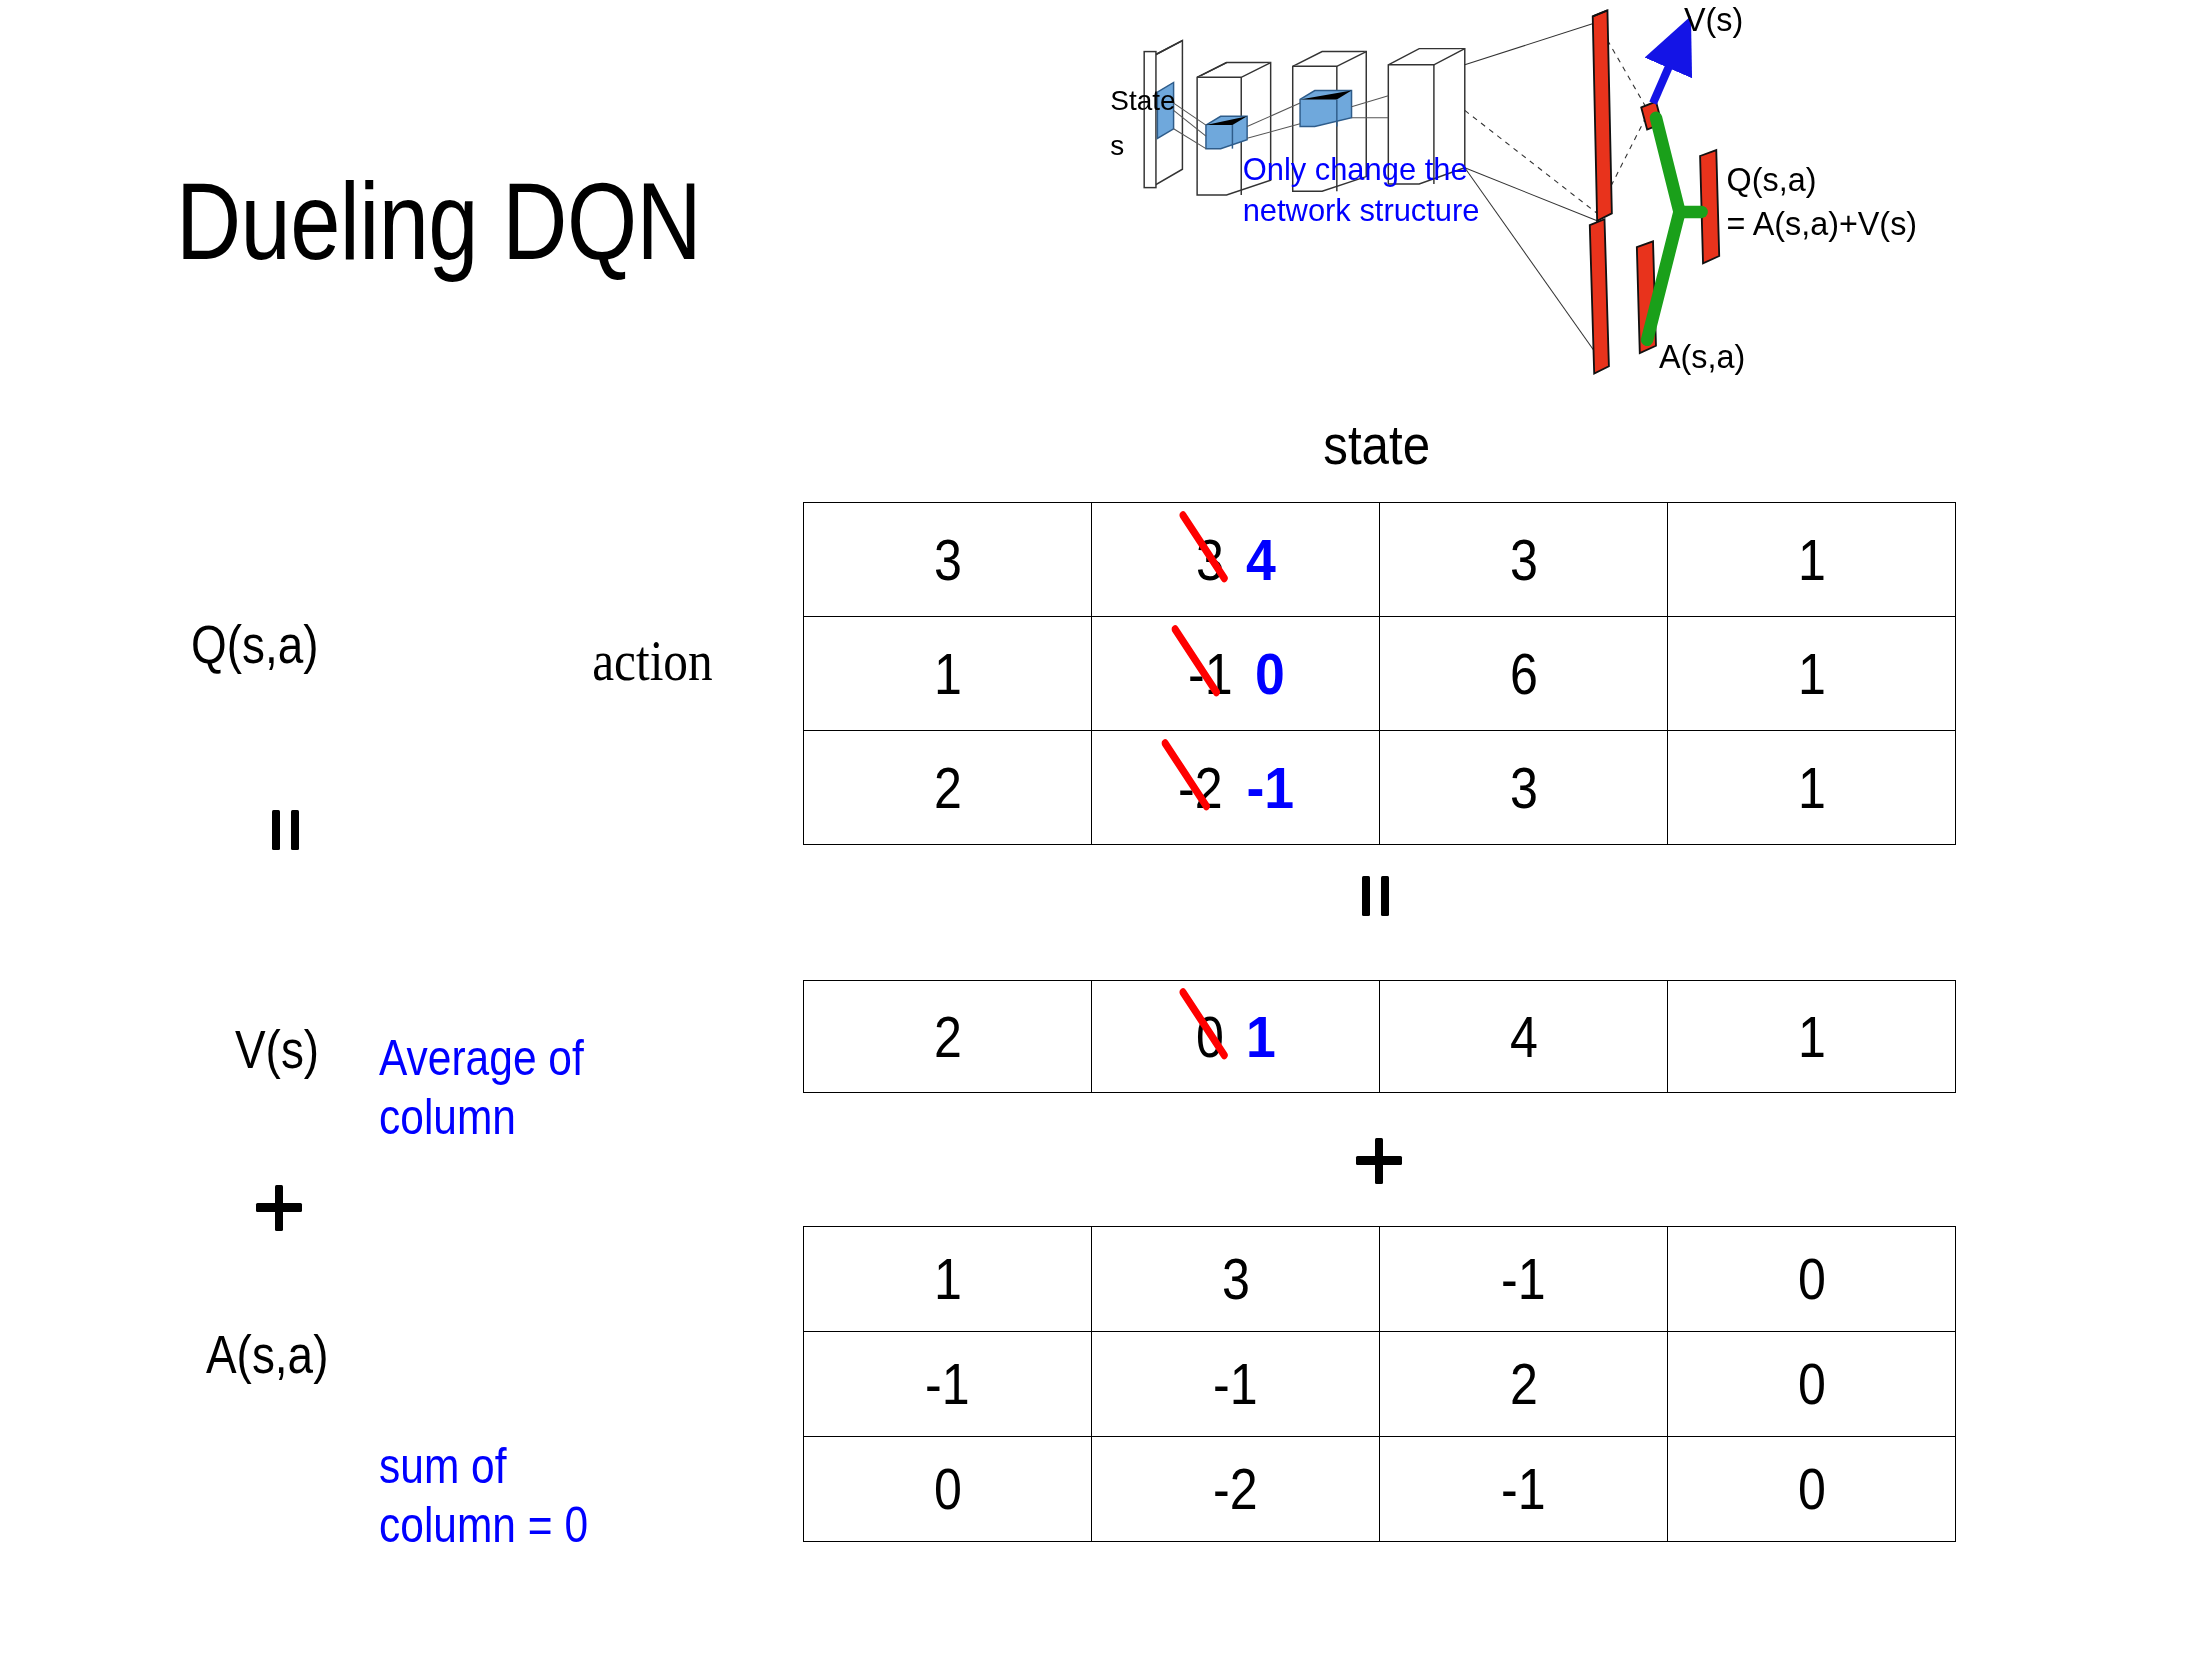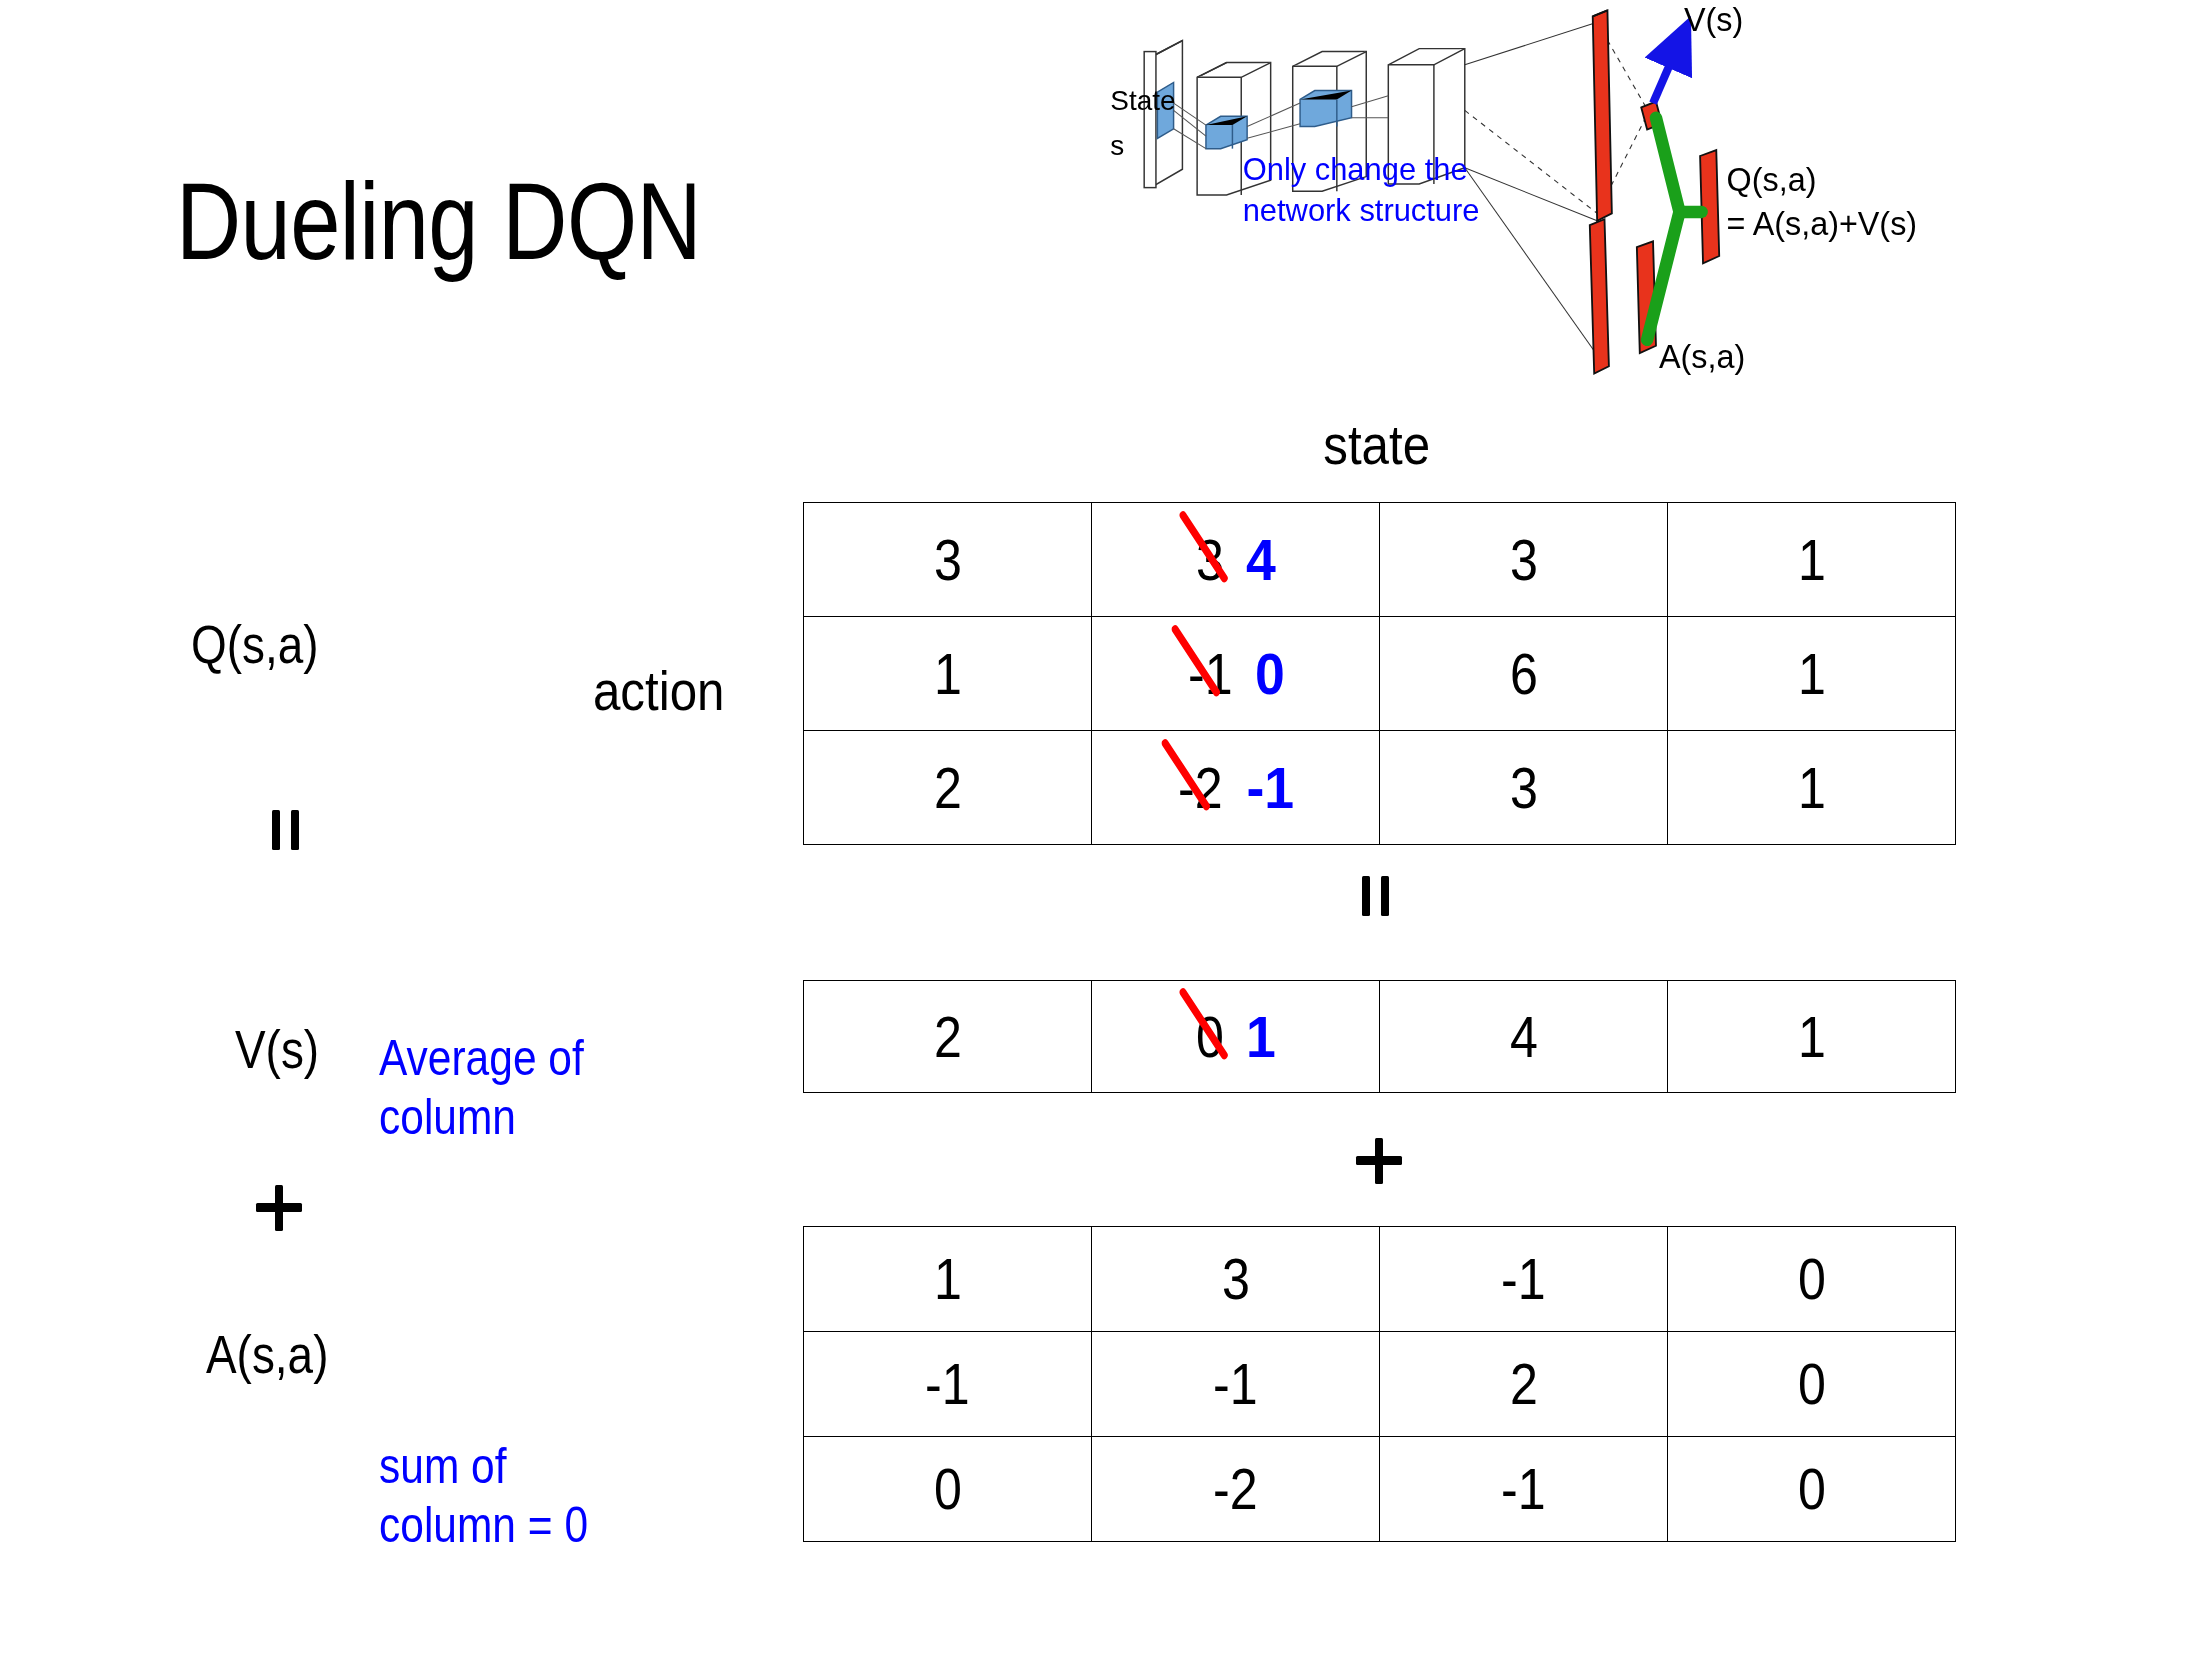--- a/index.html
+++ b/index.html
@@ -74,22 +74,22 @@
   #a-table{ left:803px; top:1226px; width:1147px; height:314px;}
   #a-table td{ height:104px; width:287px;}
 
   #state-header{
     left:803px; top:412px; width:1147px; text-align:center;
     font-size:56px; font-family:"Liberation Sans", sans-serif;
   }
   #state-header span{display:inline-block; transform:scaleX(0.88);}
 
   #action-label{
-    left:584px; top:658px; font-size:56px;
-    font-family:Liberation Sans, sans-serif;
+    left:584px; top:629px; font-size:56px;
+    font-family:Liberation Serif, serif;
   }
   #action-label span{display:inline-block;transform:scaleX(0.88);}
 </style>
 </head>
 <body>
 
 <div class="abs" id="slide-title">Dueling DQN</div>
 
 <div class="abs" id="network-diagram">
   <svg width="1103" height="412" viewBox="0 0 1500 560" xmlns="http://www.w3.org/2000/svg">

